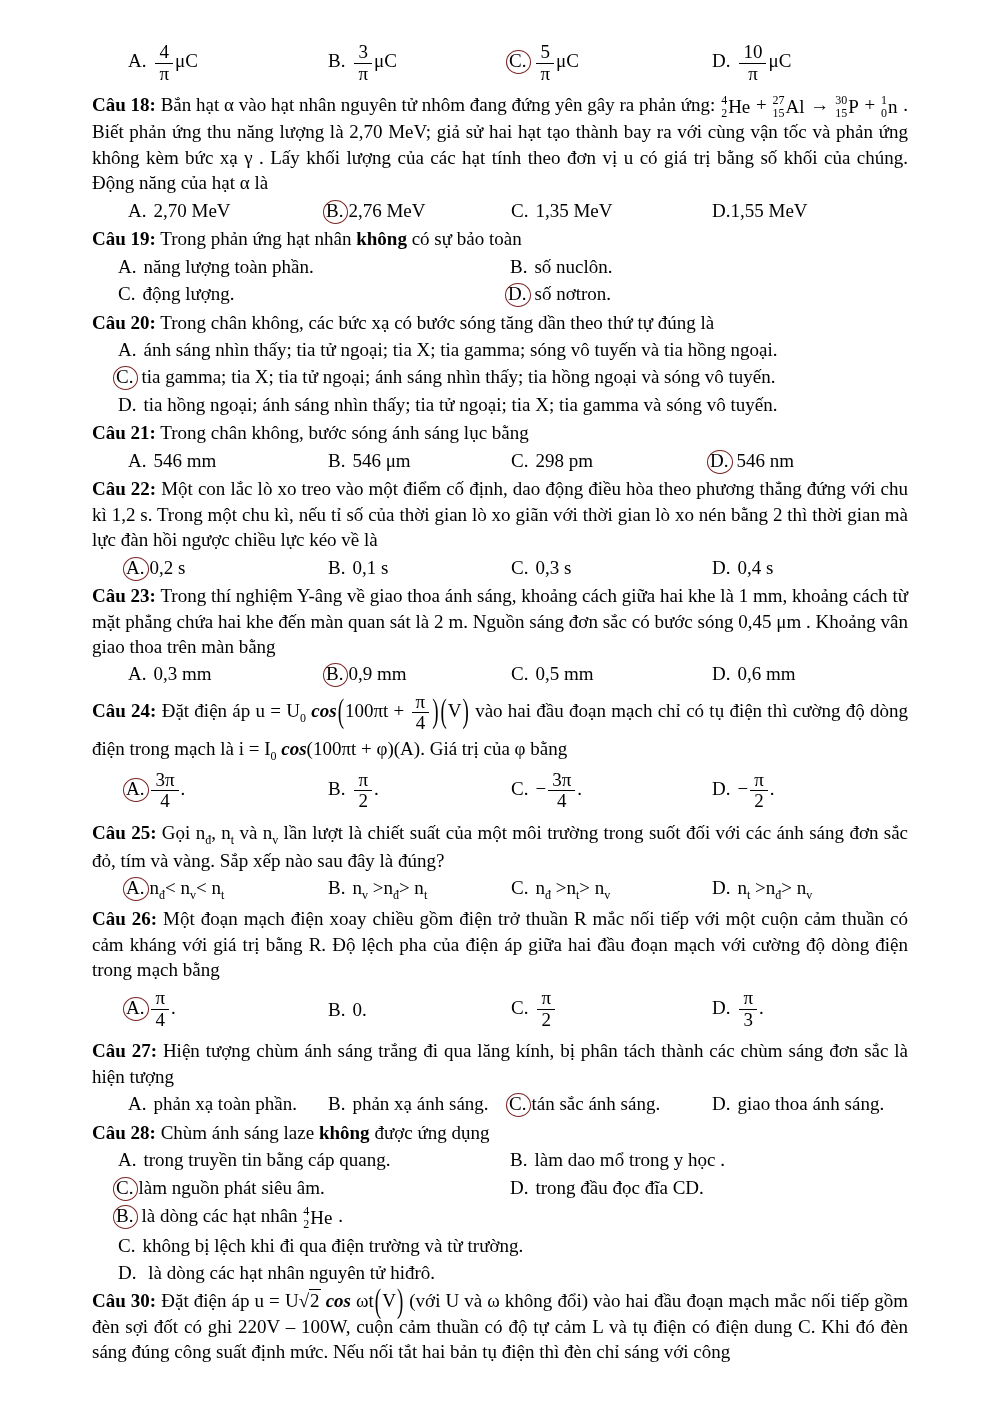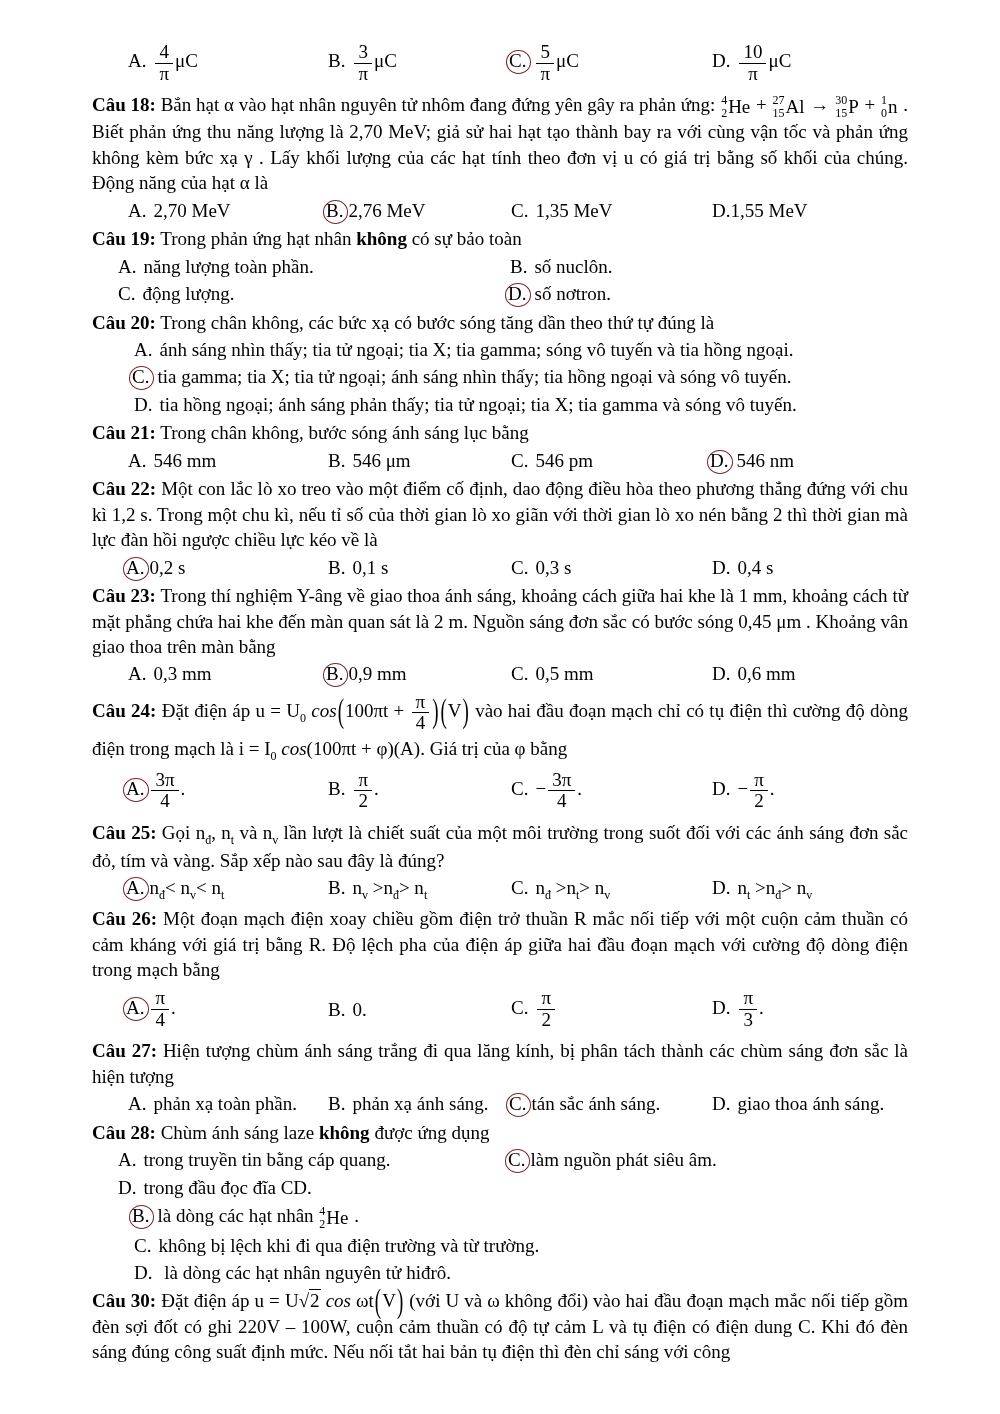--- a/index.html
+++ b/index.html
@@ -10,38 +10,38 @@
     -webkit-font-smoothing:antialiased;
   }
   .page{padding:36px 92px 0 92px;}
   .question{margin:0 0 1px 0;}
   .q-body{text-align:justify;line-height:1.34;}
   .q-label{font-weight:bold;}
   .opts{margin:2px 0 3px 0;}
   .opt-row{display:grid;grid-template-columns:200px 183px 201px auto;padding-left:36px;align-items:center;}
   .opt-cols2{display:grid;grid-template-columns:392px auto;padding-left:26px;row-gap:2px;}
   .opt-list{padding-left:26px;}
-  .opt-list .opt{display:block;margin:2px 16px;line-height:1.34;}
+  .opt-list .opt{display:block;margin:2px 0;line-height:1.34;}
   .opt{white-space:nowrap;line-height:1.34;}
   .letter{margin-right:7px;}
   .opt.tight .letter{margin-right:0;}
   .circled{
     display:inline-block;border:1.6px solid #7b2424;border-radius:50%;
     padding:0px 4px 2px 2px;margin:-2px 3px -2px -5px;line-height:1.05;
   }
   .frac{display:inline-flex;flex-direction:column;text-align:center;
         vertical-align:middle;line-height:1.08;margin:2px 2px;}
   .frac .num{padding:0 4px;}
   .frac .den{border-top:1.4px solid #000;padding:0 4px;}
   .nuc{display:inline-flex;align-items:center;vertical-align:middle;margin:0 1px;}
   .nuc-col{display:inline-flex;flex-direction:column;font-size:12px;line-height:1.05;text-align:right;margin-right:1px;}
   .sqrt-v{border-top:1.3px solid #000;padding:0 1px;}
   .bigp{display:inline-block;transform:scaleY(1.75);transform-origin:center;padding:0 1px;}
   sub,sup{font-size:12px;}
-  em{font-style:italic;}
+  em{font-style:italic;font-weight:bold;}
   .tall-row{margin-top:4px;margin-bottom:6px;}
 </style>
 </head>
 <body>
 
 <div class="page" id="root">
     <div class="question">
       <div class="opts opt-row tall-row">
         <span class="opt"><span class="letter">A.</span><span class="opt-text"><span class="frac">
               <span class="num">4</span>
@@ -101,29 +101,29 @@
         <span class="opt"><span class="letter">B.</span><span class="opt-text"><span class="tok">số nuclôn.</span></span></span>
         <span class="opt"><span class="letter">C.</span><span class="opt-text"><span class="tok">động lượng.</span></span></span>
         <span class="opt"><span class="letter circled">D.</span><span class="opt-text"><span class="tok">số nơtron.</span></span></span>
       </div>
     </div>
     <div class="question">
       <div class="q-body"><span class="q-label">Câu 20:</span> <span class="tok">Trong chân không, các bức xạ có bước sóng tăng dần theo thứ tự đúng là</span></div>
       <div class="opts opt-list">
         <span class="opt"><span class="letter">A.</span><span class="opt-text"><span class="tok">ánh sáng nhìn thấy; tia tử ngoại; tia X; tia gamma; sóng vô tuyến và tia hồng ngoại.</span></span></span>
         <span class="opt"><span class="letter circled">C.</span><span class="opt-text"><span class="tok">tia gamma; tia X; tia tử ngoại; ánh sáng nhìn thấy; tia hồng ngoại và sóng vô tuyến.</span></span></span>
-        <span class="opt"><span class="letter">D.</span><span class="opt-text"><span class="tok">tia hồng ngoại; ánh sáng phản thấy; tia tử ngoại; tia X; tia gamma và sóng vô tuyến.</span></span></span>
+        <span class="opt"><span class="letter">D.</span><span class="opt-text"><span class="tok">tia hồng ngoại; ánh sáng nhìn thấy; tia tử ngoại; tia X; tia gamma và sóng vô tuyến.</span></span></span>
       </div>
     </div>
     <div class="question">
       <div class="q-body"><span class="q-label">Câu 21:</span> <span class="tok">Trong chân không, bước sóng ánh sáng lục bằng</span></div>
       <div class="opts opt-row">
         <span class="opt"><span class="letter">A.</span><span class="opt-text"><span class="tok">546 mm</span></span></span>
         <span class="opt"><span class="letter">B.</span><span class="opt-text"><span class="tok">546 μm</span></span></span>
-        <span class="opt"><span class="letter">C.</span><span class="opt-text"><span class="tok">546 pm</span></span></span>
+        <span class="opt"><span class="letter">C.</span><span class="opt-text"><span class="tok">298 pm</span></span></span>
         <span class="opt"><span class="letter circled">D.</span><span class="opt-text"><span class="tok">546 nm</span></span></span>
       </div>
     </div>
     <div class="question">
       <div class="q-body"><span class="q-label">Câu 22:</span> <span class="tok">Một con lắc lò xo treo vào một điểm cố định, dao động điều hòa theo phương thẳng đứng với chu kì 1,2 s. Trong một chu kì, nếu tỉ số của thời gian lò xo giãn với thời gian lò xo nén bằng 2 thì thời gian mà lực đàn hồi ngược chiều lực kéo về là</span></div>
       <div class="opts opt-row">
         <span class="opt tight"><span class="letter circled">A.</span><span class="opt-text"><span class="tok">0,2 s</span></span></span>
         <span class="opt"><span class="letter">B.</span><span class="opt-text"><span class="tok">0,1 s</span></span></span>
         <span class="opt"><span class="letter">C.</span><span class="opt-text"><span class="tok">0,3 s</span></span></span>
         <span class="opt"><span class="letter">D.</span><span class="opt-text"><span class="tok">0,4 s</span></span></span>
@@ -195,20 +195,21 @@
         <span class="opt"><span class="letter">A.</span><span class="opt-text"><span class="tok">phản xạ toàn phần.</span></span></span>
         <span class="opt"><span class="letter">B.</span><span class="opt-text"><span class="tok">phản xạ ánh sáng.</span></span></span>
         <span class="opt tight"><span class="letter circled">C.</span><span class="opt-text"><span class="tok">tán sắc ánh sáng.</span></span></span>
         <span class="opt"><span class="letter">D.</span><span class="opt-text"><span class="tok">giao thoa ánh sáng.</span></span></span>
       </div>
     </div>
     <div class="question">
       <div class="q-body"><span class="q-label">Câu 28:</span> <span class="tok">Chùm ánh sáng laze </span><strong class="tok">không</strong><span class="tok">  được ứng dụng</span></div>
       <div class="opts opt-cols2">
         <span class="opt"><span class="letter">A.</span><span class="opt-text"><span class="tok">trong truyền tin bằng cáp quang.</span></span></span>
+        <span class="opt"><span class="letter">B.</span><span class="opt-text"><span class="tok">làm dao mổ trong y học .</span></span></span>
         <span class="opt tight"><span class="letter circled">C.</span><span class="opt-text"><span class="tok">làm nguồn phát siêu âm.</span></span></span>
         <span class="opt"><span class="letter">D.</span><span class="opt-text"><span class="tok">trong đầu đọc đĩa CD.</span></span></span>
       </div>
     </div>
     <div class="question">
       <div class="opts opt-list">
         <span class="opt"><span class="letter circled">B.</span><span class="opt-text"><span class="tok">là dòng các hạt nhân </span><span class="nuc">
               <span class="nuc-col">
                 <span class="nuc-a">4</span>
                 <span class="nuc-z">2</span>

